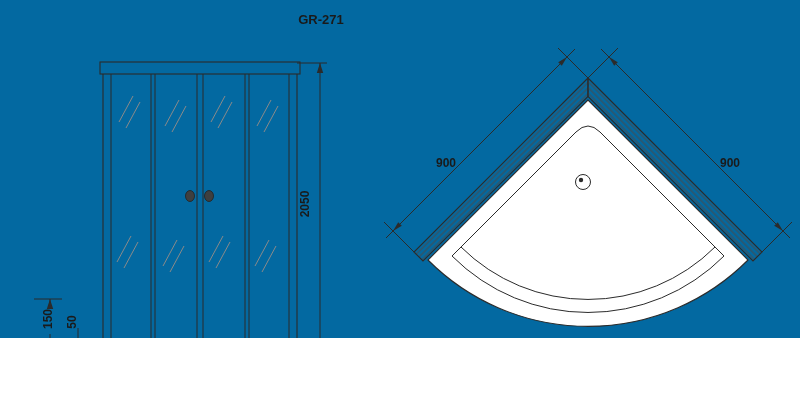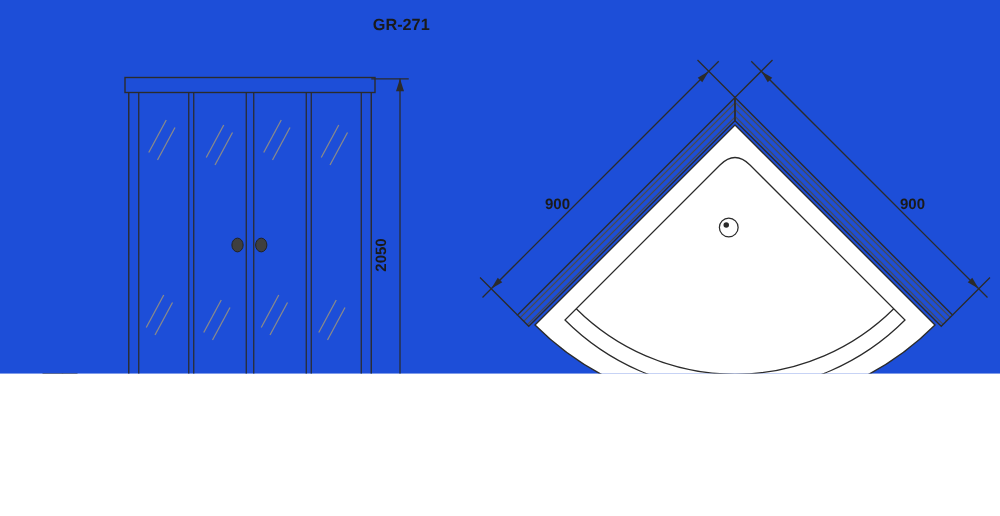--- a/index.html
+++ b/index.html
@@ -1,20 +1,20 @@
 <!DOCTYPE html>
 <html><head>
 <meta charset="utf-8">
 <style>
   html, body { margin: 0; padding: 0; background: #ffffff; }
   .canvas {
     position: relative;
     width: 800px;
-    height: 299px;
-    background: #1d4ed8;
+    height: 338px;
+    background: #0369a1;
     font-family: "Liberation Sans", sans-serif;
     overflow: hidden;
     text-align: right;
   }
   svg text {
     font-family: "Liberation Sans", sans-serif;
     fill: #1a1a1a;
   }
   .ttl { font-size: 13px; font-weight: bold; }
   .dim { font-size: 12px; font-weight: bold; }

